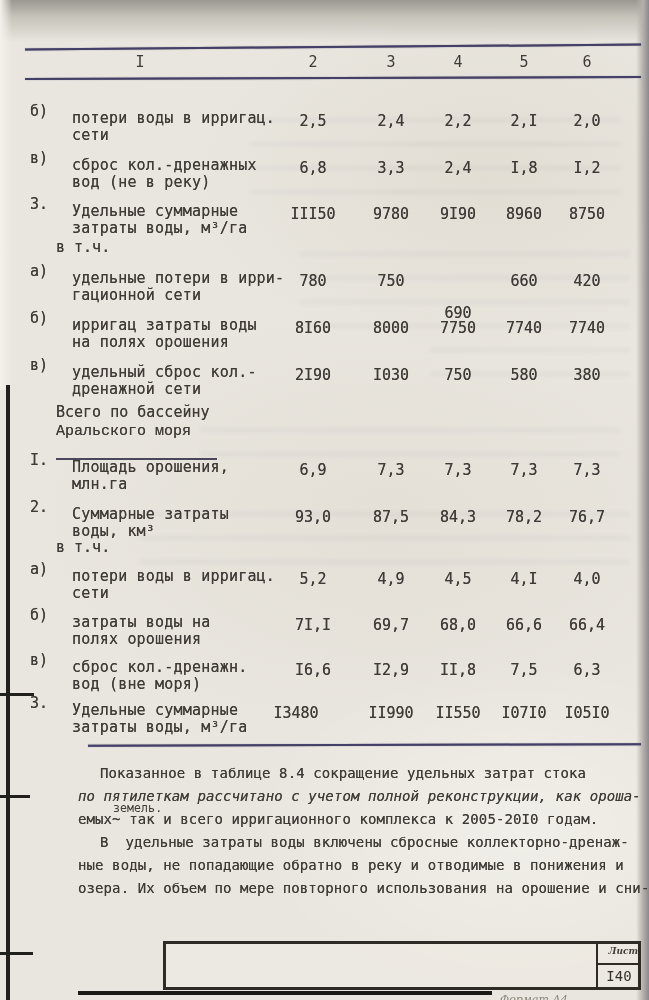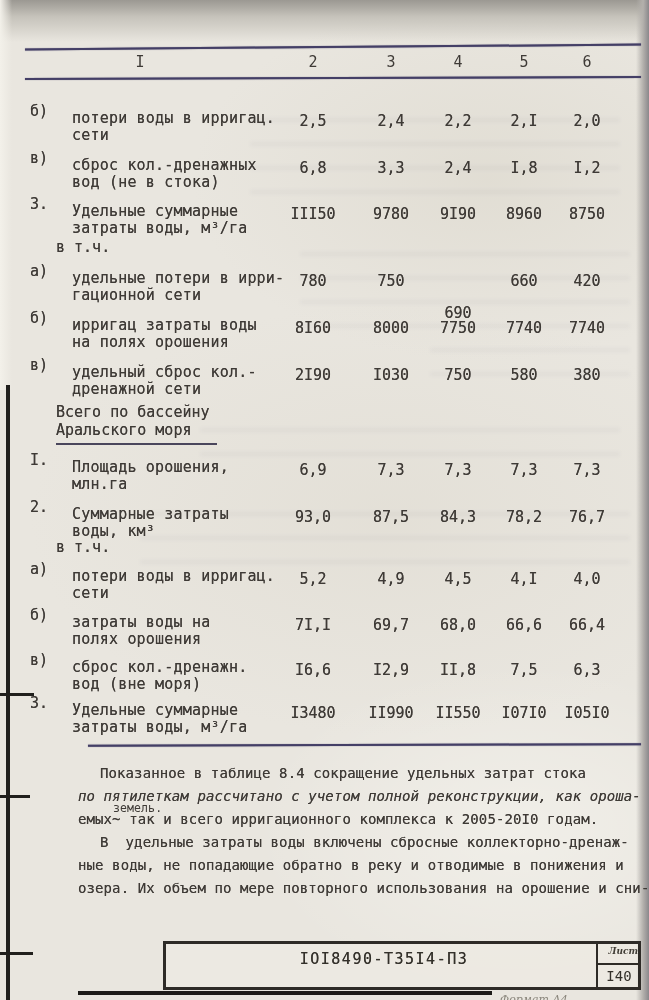--- a/index.html
+++ b/index.html
@@ -27,21 +27,21 @@
   .hcell{position:absolute;top:0;width:60px;text-align:center;font-size:15px;color:#3e3a36;}
   .theader{position:absolute;left:0;top:53px;width:649px;height:18px;}
 
   .trow{position:absolute;left:0;width:649px;color:#3e3a36;text-shadow:0 0 0.5px rgba(62,58,54,0.8);}
   .marker{position:absolute;left:30px;top:0;font-size:15px;}
   .lbl{position:absolute;left:72px;top:0;font-size:15px;line-height:17px;letter-spacing:.2px;white-space:pre;margin-top:8px;}
   .val{position:absolute;top:10px;width:90px;text-align:center;font-size:15px;}
   .note{position:absolute;left:56px;font-size:15px;color:#3e3a36;text-shadow:0 0 0.5px rgba(62,58,54,0.8);}
   .subhead{position:absolute;left:56px;font-size:15px;line-height:18px;color:#3e3a36;
            text-shadow:0 0 0.5px rgba(62,58,54,0.8);white-space:pre;}
-  .subhead .u{display:inline-block;border-bottom:2px solid rgba(56,52,78,0.9);padding-right:26px;padding-bottom:4px;}
+  .subhead .u{display:inline-block;border-bottom:2px solid rgba(56,52,78,0.9);padding-right:26px;padding-bottom:17px;font-family:Liberation Mono, monospace;}
 
   .pline{position:absolute;font-size:14px;letter-spacing:.1px;white-space:pre;color:#3e3a36;
          text-shadow:0 0 0.5px rgba(62,58,54,0.8);}
   .insert{position:absolute;font-size:11.5px;color:#3e3a36;letter-spacing:.1px;}
 
   .left-frame{position:absolute;left:6px;top:385px;width:4px;height:615px;background:#21201d;}
   .tick{position:absolute;left:0;height:3px;background:#21201d;}
 
   .tb-box{position:absolute;left:163px;top:941px;width:478px;height:49px;box-sizing:border-box;
           border:3px solid #2e2b27;background:rgba(238,235,228,0.55);}
@@ -91,21 +91,21 @@
 сети</div>
         <div class="val" style="left: 268px;">2,5</div>
         <div class="val" style="left: 346px;">2,4</div>
         <div class="val" style="left: 413px;">2,2</div>
         <div class="val" style="left: 479px;">2,I</div>
         <div class="val" style="left: 542px;">2,0</div>
       </div>
       <div class="trow" style="top: 149px;">
         <div class="marker">в)</div>
         <div class="lbl">сброс кол.-дренажных
-вод (не в стока)</div>
+вод (не в реку)</div>
         <div class="val" style="left: 268px;">6,8</div>
         <div class="val" style="left: 346px;">3,3</div>
         <div class="val" style="left: 413px;">2,4</div>
         <div class="val" style="left: 479px;">I,8</div>
         <div class="val" style="left: 542px;">I,2</div>
       </div>
       <div class="trow" style="top: 195px;">
         <div class="marker">3.</div>
         <div class="lbl">Удельные суммарные
 затраты воды, м³/га</div>
@@ -195,21 +195,21 @@
         <div class="val" style="left: 268px;">I6,6</div>
         <div class="val" style="left: 346px;">I2,9</div>
         <div class="val" style="left: 413px;">II,8</div>
         <div class="val" style="left: 479px;">7,5</div>
         <div class="val" style="left: 542px;">6,3</div>
       </div>
       <div class="trow" style="top: 694px;">
         <div class="marker">3.</div>
         <div class="lbl">Удельные суммарные
 затраты воды, м³/га</div>
-        <div class="val" style="left: 268px;">I3480</div>
+        <div class="val" style="left: 251px;">I3480</div>
         <div class="val" style="left: 346px;">II990</div>
         <div class="val" style="left: 413px;">II550</div>
         <div class="val" style="left: 479px;">I07I0</div>
         <div class="val" style="left: 542px;">I05I0</div>
       </div>
     </div>
   <div>
       <div class="pline" style="left: 100px; top: 765px;">Показанное в таблице 8.4 сокращение удельных затрат стока</div>
       <div class="pline" style="left: 78px; top: 788px; font-style: italic;">по пятилеткам рассчитано с учетом полной реконструкции, как ороша-</div>
       <div class="pline" style="left: 78px; top: 811px;">емых~ так и всего ирригационного комплекса к 2005-20I0 годам.</div>
@@ -220,19 +220,18 @@
     </div>
 
   <div class="left-frame"></div>
   <div class="tick" style="top:693px;width:34px;"></div>
   <div class="tick" style="top:795px;width:30px;"></div>
   <div class="tick" style="top:952px;width:33px;"></div>
 
   <div class="tb-box">
     <div class="tb-vline"></div>
     <div class="tb-hline"></div>
-    <div class="tb-doc">IOI8490-Т35I4-ПЗ</div>
     <div class="tb-sheet-label">Лист</div>
     <div class="tb-sheet-num">I40</div>
   </div>
   <div class="bottom-bar"></div>
   <div class="format-note">Формат А4</div>
 </div>
 
 </body></html>

